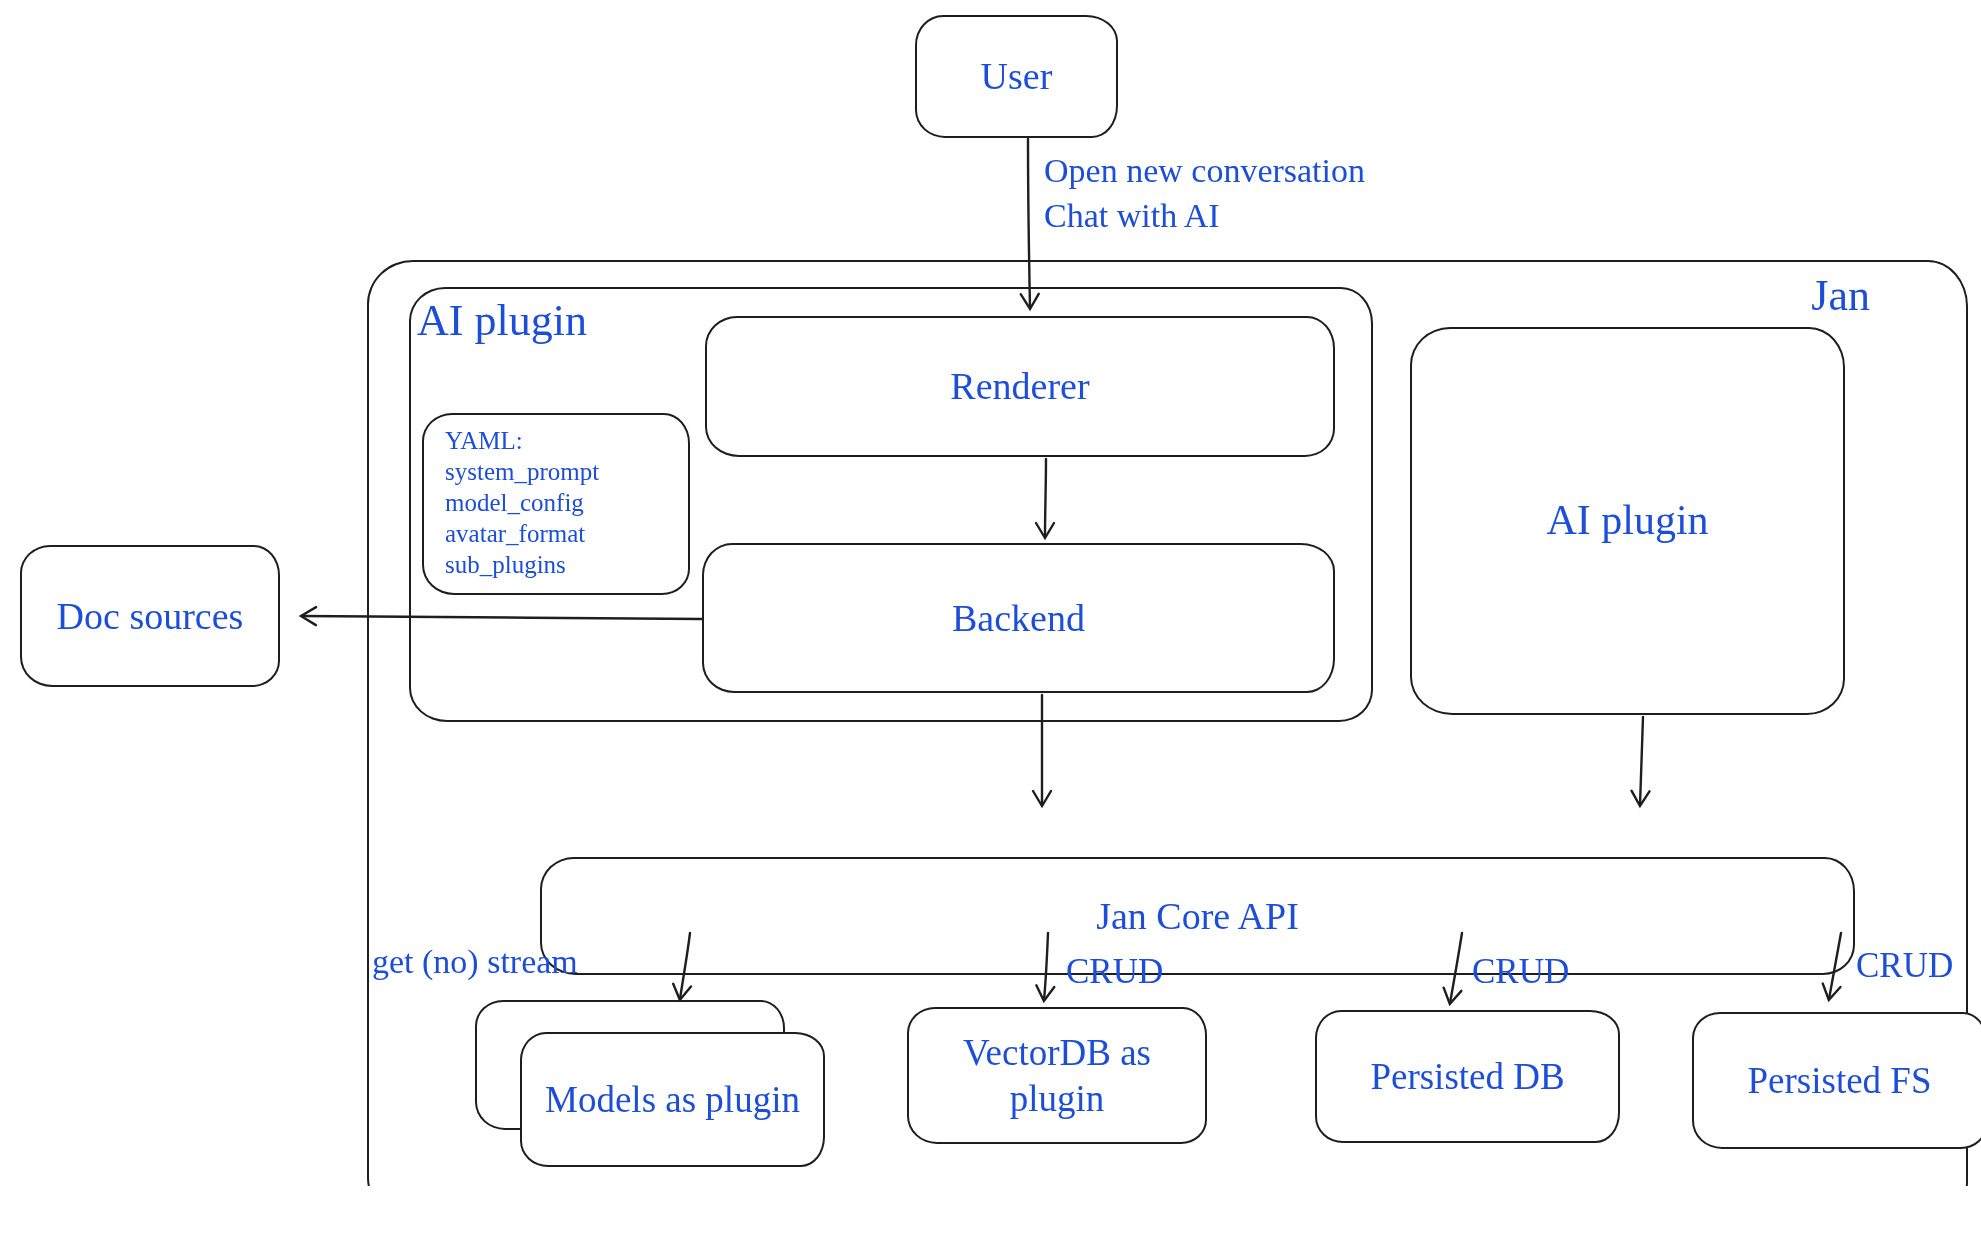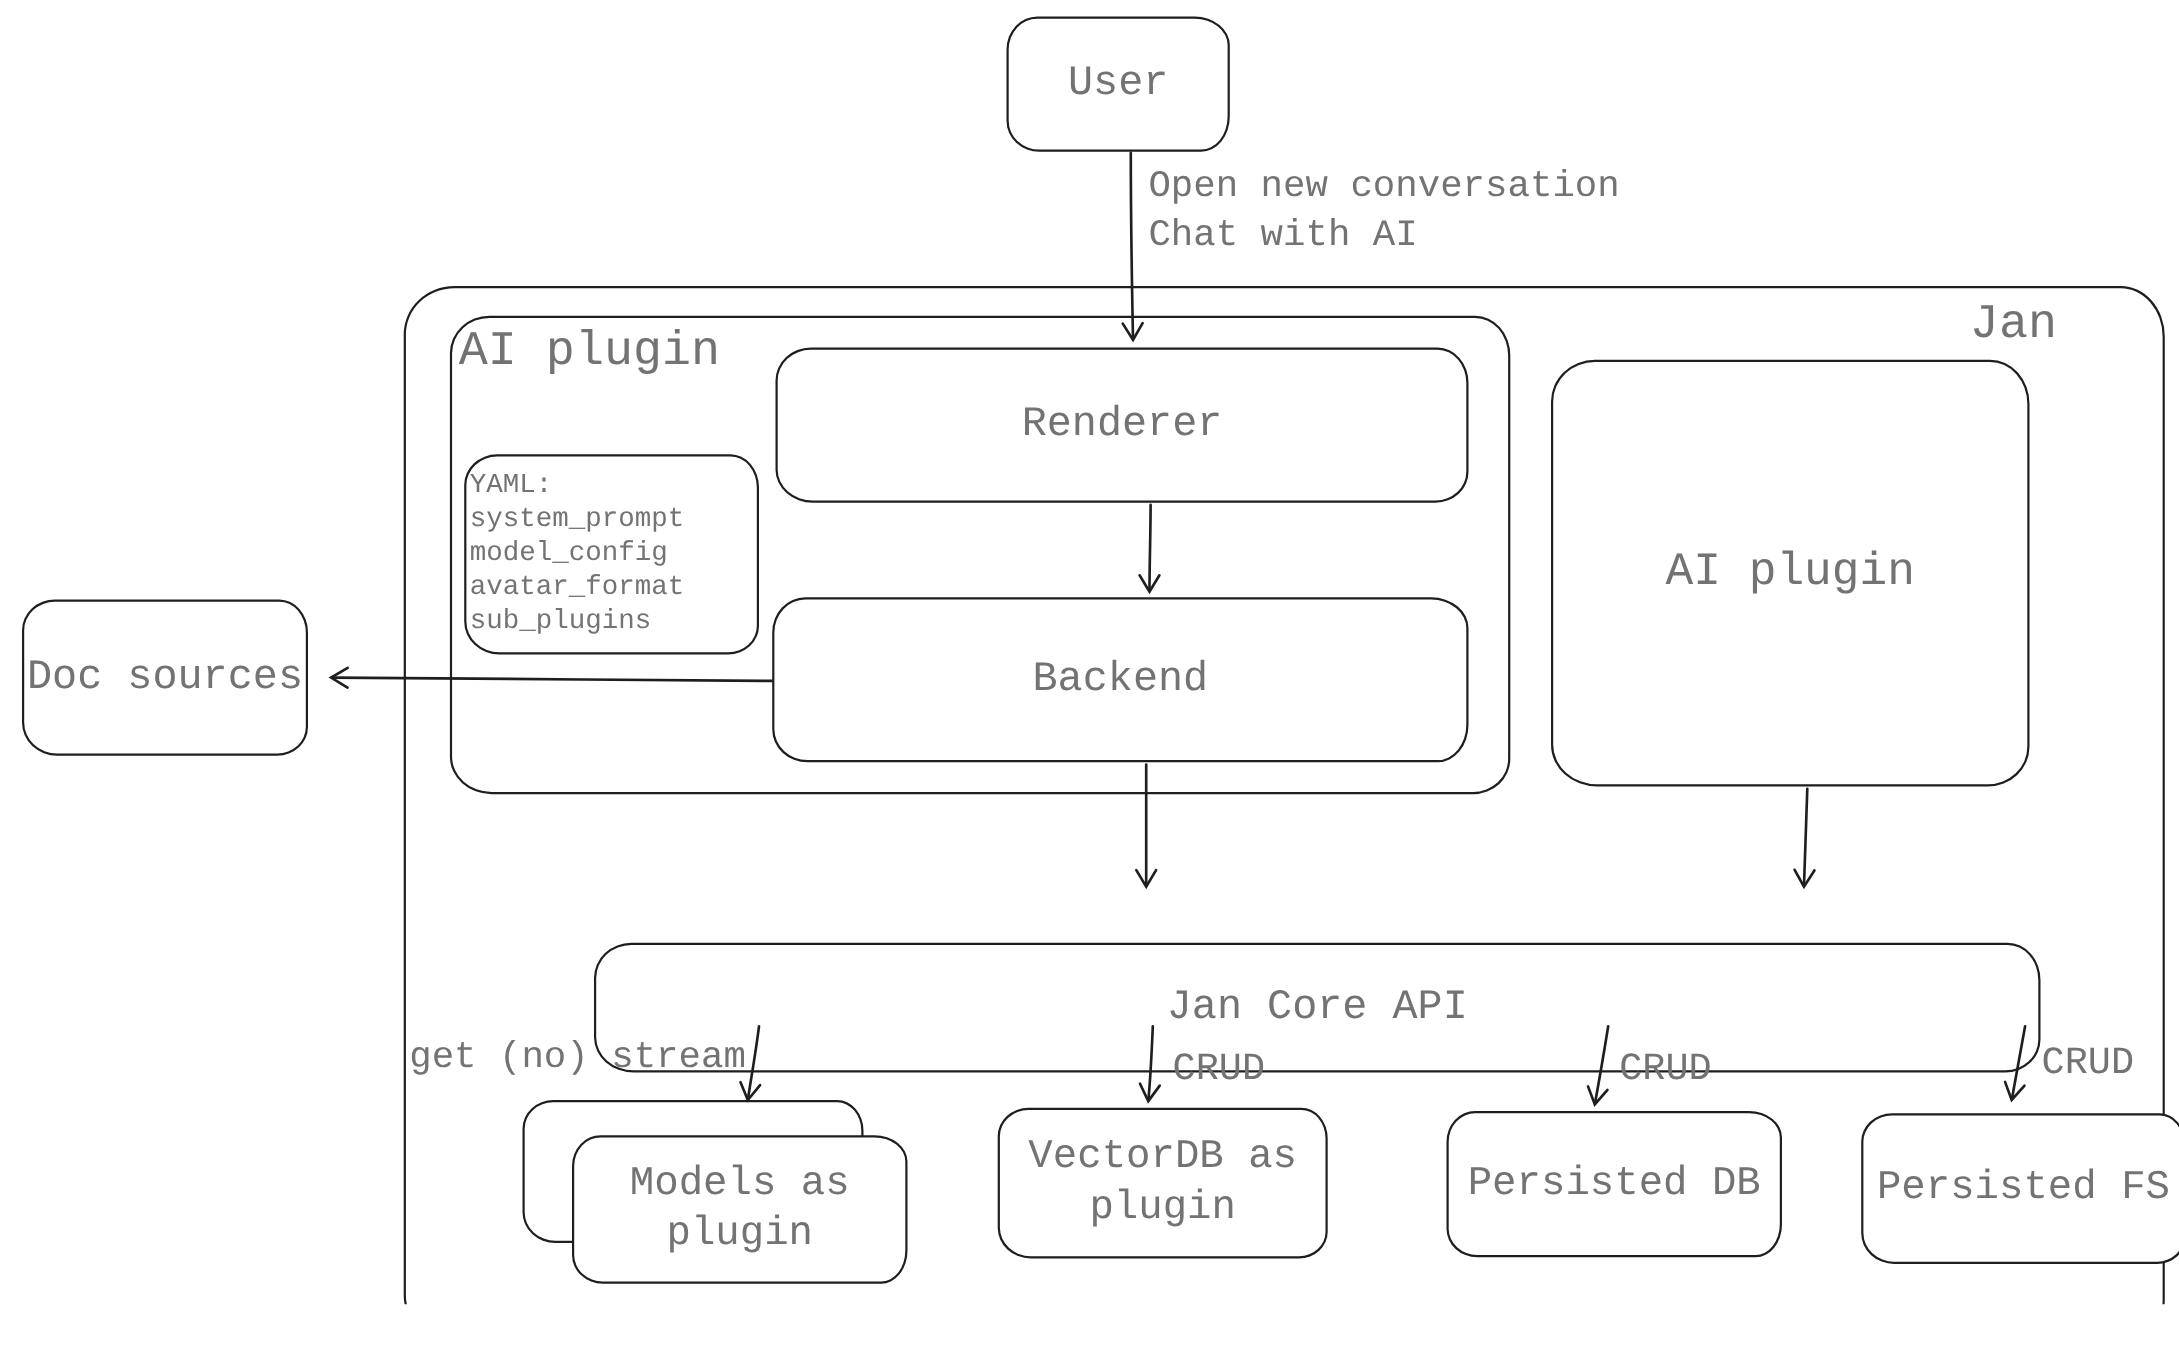--- a/index.html
+++ b/index.html
@@ -1,21 +1,21 @@
 <!DOCTYPE html>
 <html><head>
 <meta charset="utf-8">
 <style>
   html,body{margin:0;padding:0;background:#ffffff;}
   .canvas{
     position:relative;
     width:1981px;height:1186px;
     background:#ffffff;
-    font-family:Liberation Mono, monospace;
-    color:#737373;
+    font-family:Liberation Serif, serif;
+    color:#1d4ed8;
     overflow:hidden;
   }
   .box{
     position:absolute;
     box-sizing:border-box;
     border:2.5px solid #1e1e1e;
     background:#ffffff;
   }
   .label-center{
     display:flex;align-items:center;justify-content:center;
@@ -39,21 +39,21 @@
   </div>
 
   <div class="box" style="left:367px;top:260px;width:1601px;height:962px;border-radius:46px 40px 44px 50px / 44px 46px 40px 44px;">
     <div class="corner-label" style="top:8px;right:96px;font-size:44px;">Jan</div>
   </div>
 
   <div class="box" style="left:409px;top:287px;width:964px;height:435px;border-radius:36px 32px 34px 38px / 34px 36px 32px 34px;">
     <div class="corner-label" style="top:6px;left:6px;font-size:44px;">AI plugin</div>
   </div>
 
-  <div class="box" style="left:422px;top:413px;width:268px;height:182px;border-radius:30px 26px 28px 32px / 28px 30px 26px 30px;padding:10px 0 0 3px;font-size:25px;">
+  <div class="box" style="left:422px;top:413px;width:268px;height:182px;border-radius:30px 26px 28px 32px / 28px 30px 26px 30px;padding:10px 0 0 21px;font-size:25px;">
     <div class="yaml-text">YAML:</div>
     <div class="yaml-text">system_prompt</div>
     <div class="yaml-text">model_config</div>
     <div class="yaml-text">avatar_format</div>
     <div class="yaml-text">sub_plugins</div>
   </div>
 
   <div class="box label-center" style="left:705px;top:316px;width:630px;height:141px;border-radius:32px 28px 30px 34px / 30px 32px 28px 30px;font-size:38px;">
     <span>Renderer</span>
   </div>

